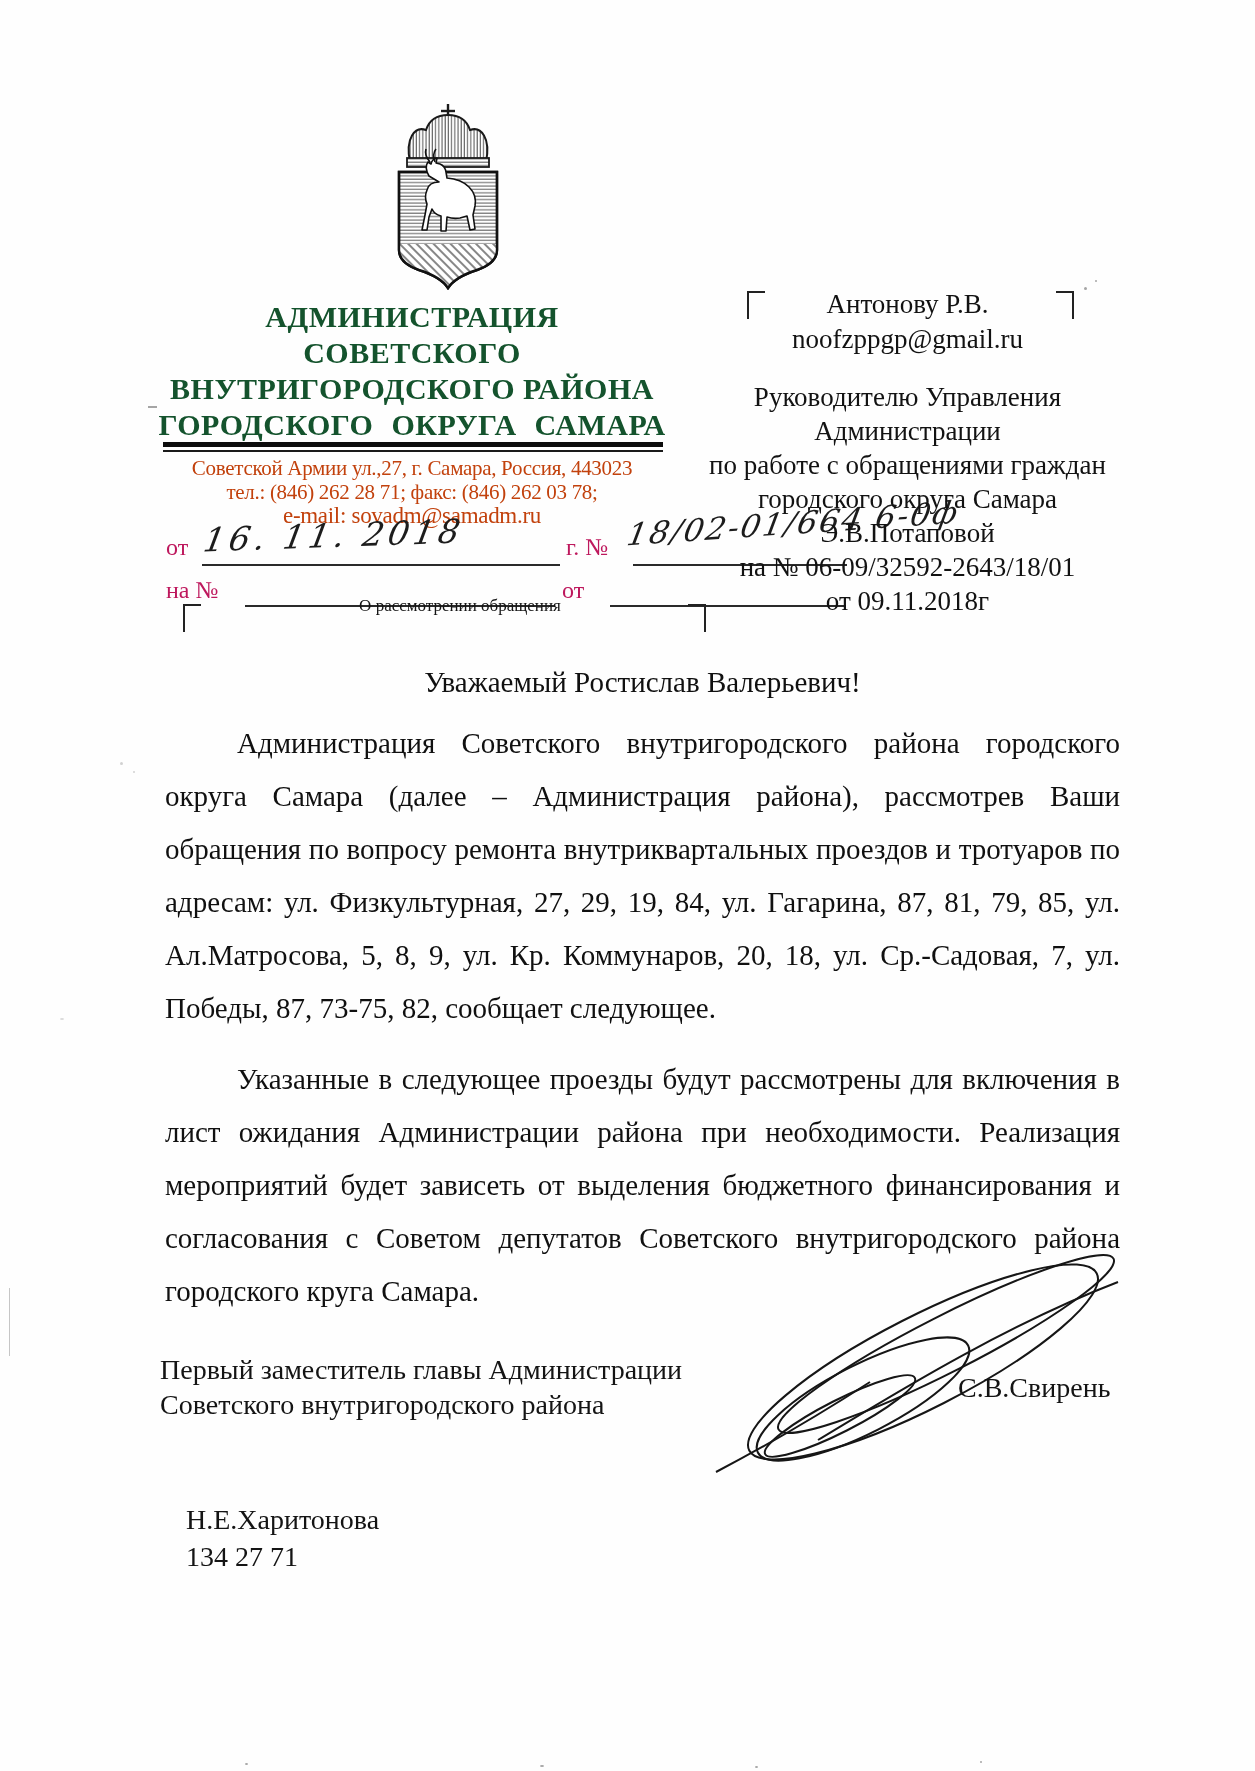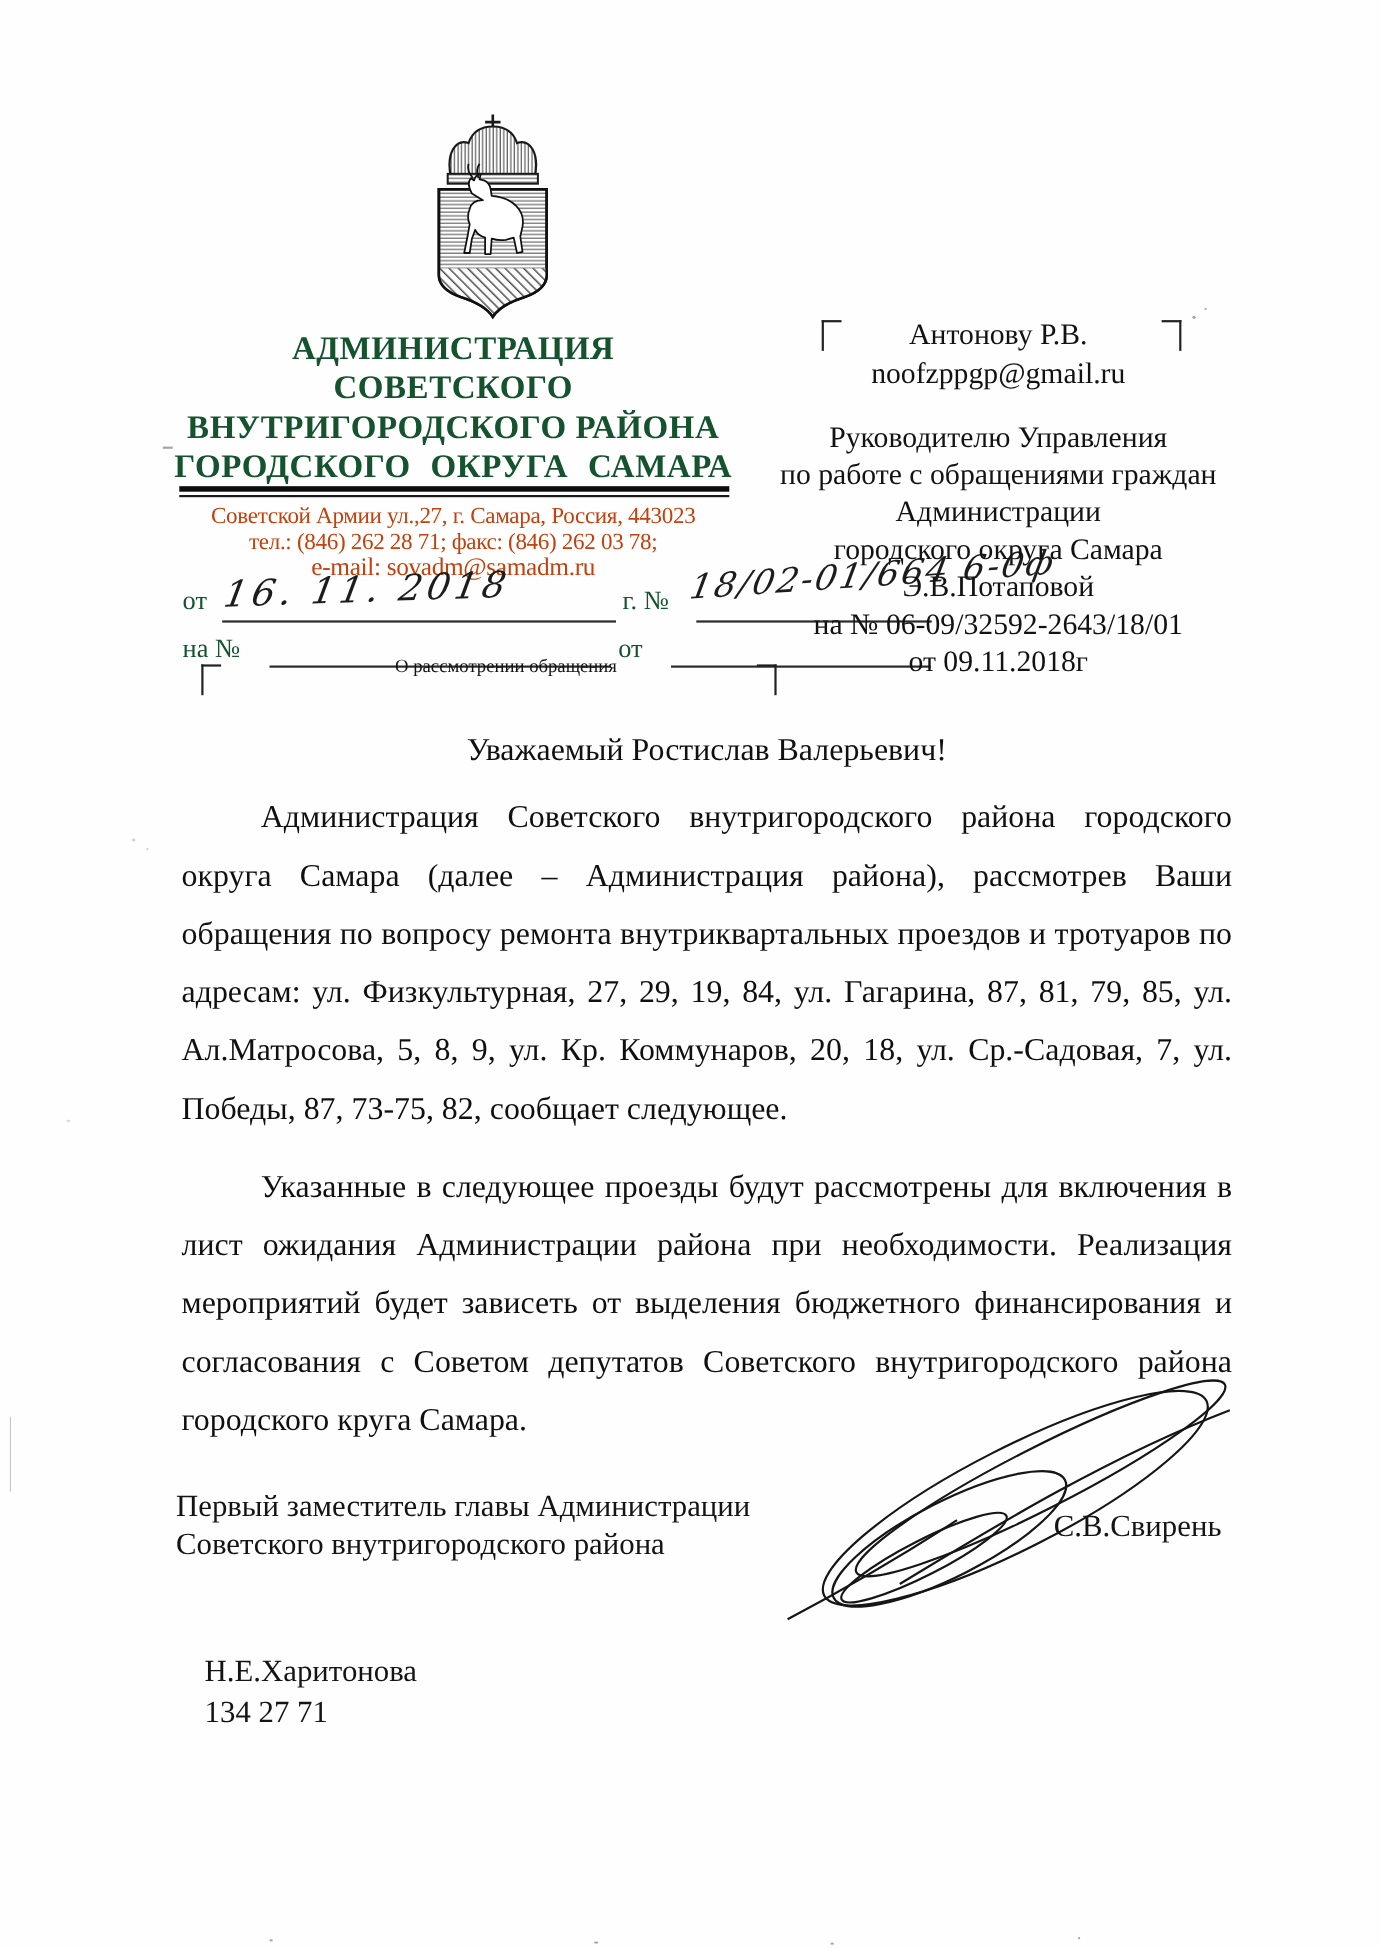--- a/index.html
+++ b/index.html
@@ -14,21 +14,21 @@
   .emblem{left:393px;top:100px;width:110px;height:192px;}
   .org-title{left:158px;top:299px;width:508px;text-align:center;
     font-weight:bold;font-size:30px;line-height:36px;letter-spacing:.5px;color:#14532d;}
   .rule-wrap{left:163px;top:442px;width:500px;}
   .rule-thick{height:5px;background:#0c0c0c;}
   .rule-thin{height:2px;background:#1a1a1a;margin-top:3px;}
   .addr{left:158px;top:456px;width:508px;text-align:center;
     font-size:21px;line-height:24px;letter-spacing:-0.3px;color:#c2410c;}
   .addr .email-line{font-size:23px;}
   
-  .field-label{font-size:24px;color:#14532d;}
+  .field-label{font-size:24px;color:#be185d;}
   .u-line{border-bottom:2px solid #2a2a2a;}
   .hand{font-family:"DejaVu Serif", serif;font-style:italic;color:#1c1c1c;}
   .hand-date{left:205px;top:516px;font-size:33px;transform:skewX(-12deg) rotate(-2deg);letter-spacing:4px;}
   .hand-no{left:630px;top:505px;font-size:31px;transform:skewX(-14deg) rotate(-4deg);letter-spacing:2px;white-space:nowrap;}
   
   .corner{width:16px;height:26px;}
   .c-tl{border-left:2px solid #222;border-top:2px solid #222;}
   .c-tr{border-right:2px solid #222;border-top:2px solid #222;}
   
   .subject{left:200px;top:596px;width:520px;text-align:center;font-size:17px;}
@@ -125,22 +125,22 @@
 <div class="abs corner c-tr" style="left:688px;top:604px"></div>
 <div class="abs subject">О рассмотрении обращения</div>
 
 <div class="abs corner c-tl" style="left:747px;top:291px"></div>
 <div class="abs corner c-tr" style="left:1056px;top:291px"></div>
 <div class="abs recipient">
   <div>Антонову Р.В.</div>
   <div>noofzppgp@gmail.ru</div>
   <div class="grp">
     <div>Руководителю Управления</div>
+    <div>Администрации</div>
     <div>по работе с обращениями граждан</div>
-    <div>Администрации</div>
     <div>городского округа Самара</div>
     <div>Э.В.Потаповой</div>
     <div>на № 06-09/32592-2643/18/01</div>
     <div>от 09.11.2018г</div>
   </div>
 </div>
 
 <div class="abs body-block">
   <div class="salutation">Уважаемый Ростислав Валерьевич!</div>
   <p>Администрация Советского внутригородского района городского округа Самара (далее – Администрация района), рассмотрев Ваши обращения по вопросу ремонта внутриквартальных проездов и тротуаров по адресам: ул. Физкультурная, 27, 29, 19, 84, ул. Гагарина, 87, 81, 79, 85, ул. Ал.Матросова, 5, 8, 9, ул. Кр. Коммунаров, 20, 18, ул. Ср.-Садовая, 7, ул. Победы, 87, 73-75, 82, сообщает следующее.</p>

